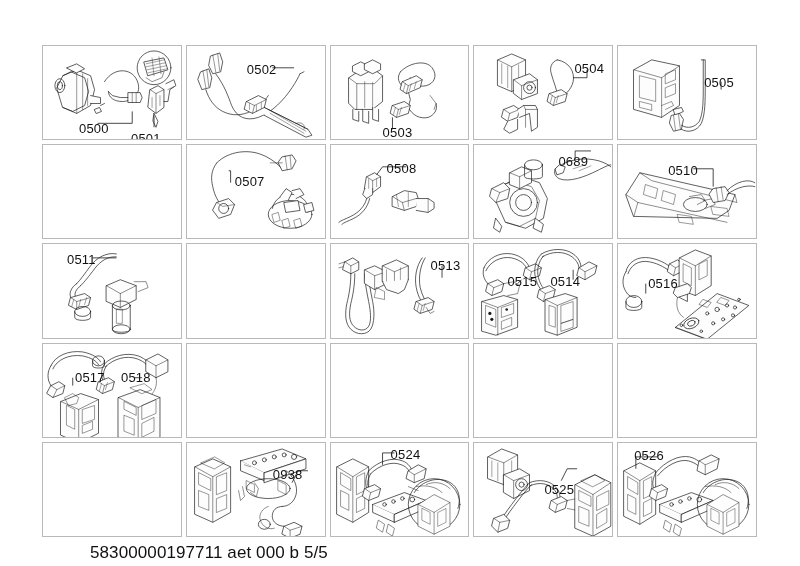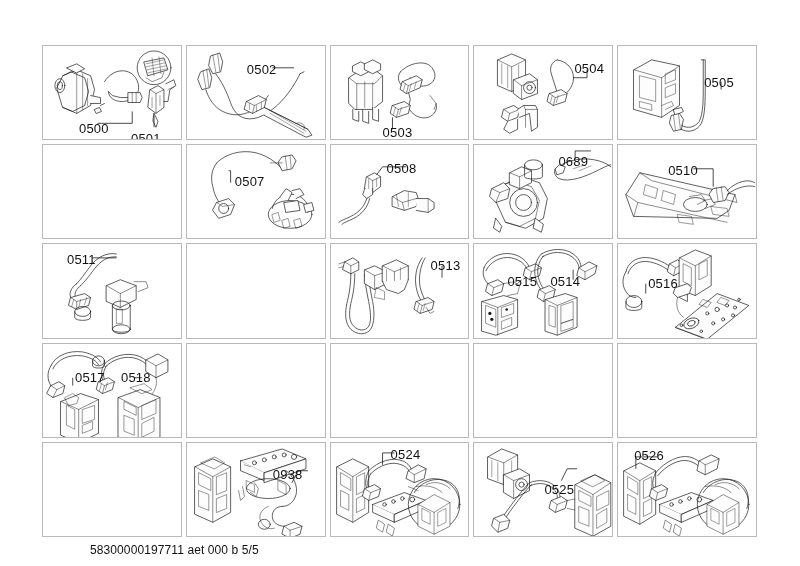--- a/index.html
+++ b/index.html
@@ -40,21 +40,21 @@
     color:#111111;
     white-space:nowrap;
     line-height:1;
   }
 
   
   #caption{
     position:absolute;
     left:42px;top:543px;
     font-family:"Liberation Sans", sans-serif;
-    font-size:12px;
+    font-size:17px;
     color:#111111;
     white-space:nowrap;
     letter-spacing:.1px;
     padding-left:48px;
   }
 </style>
 </head>
 <body>
 
 <div id="sheet">

